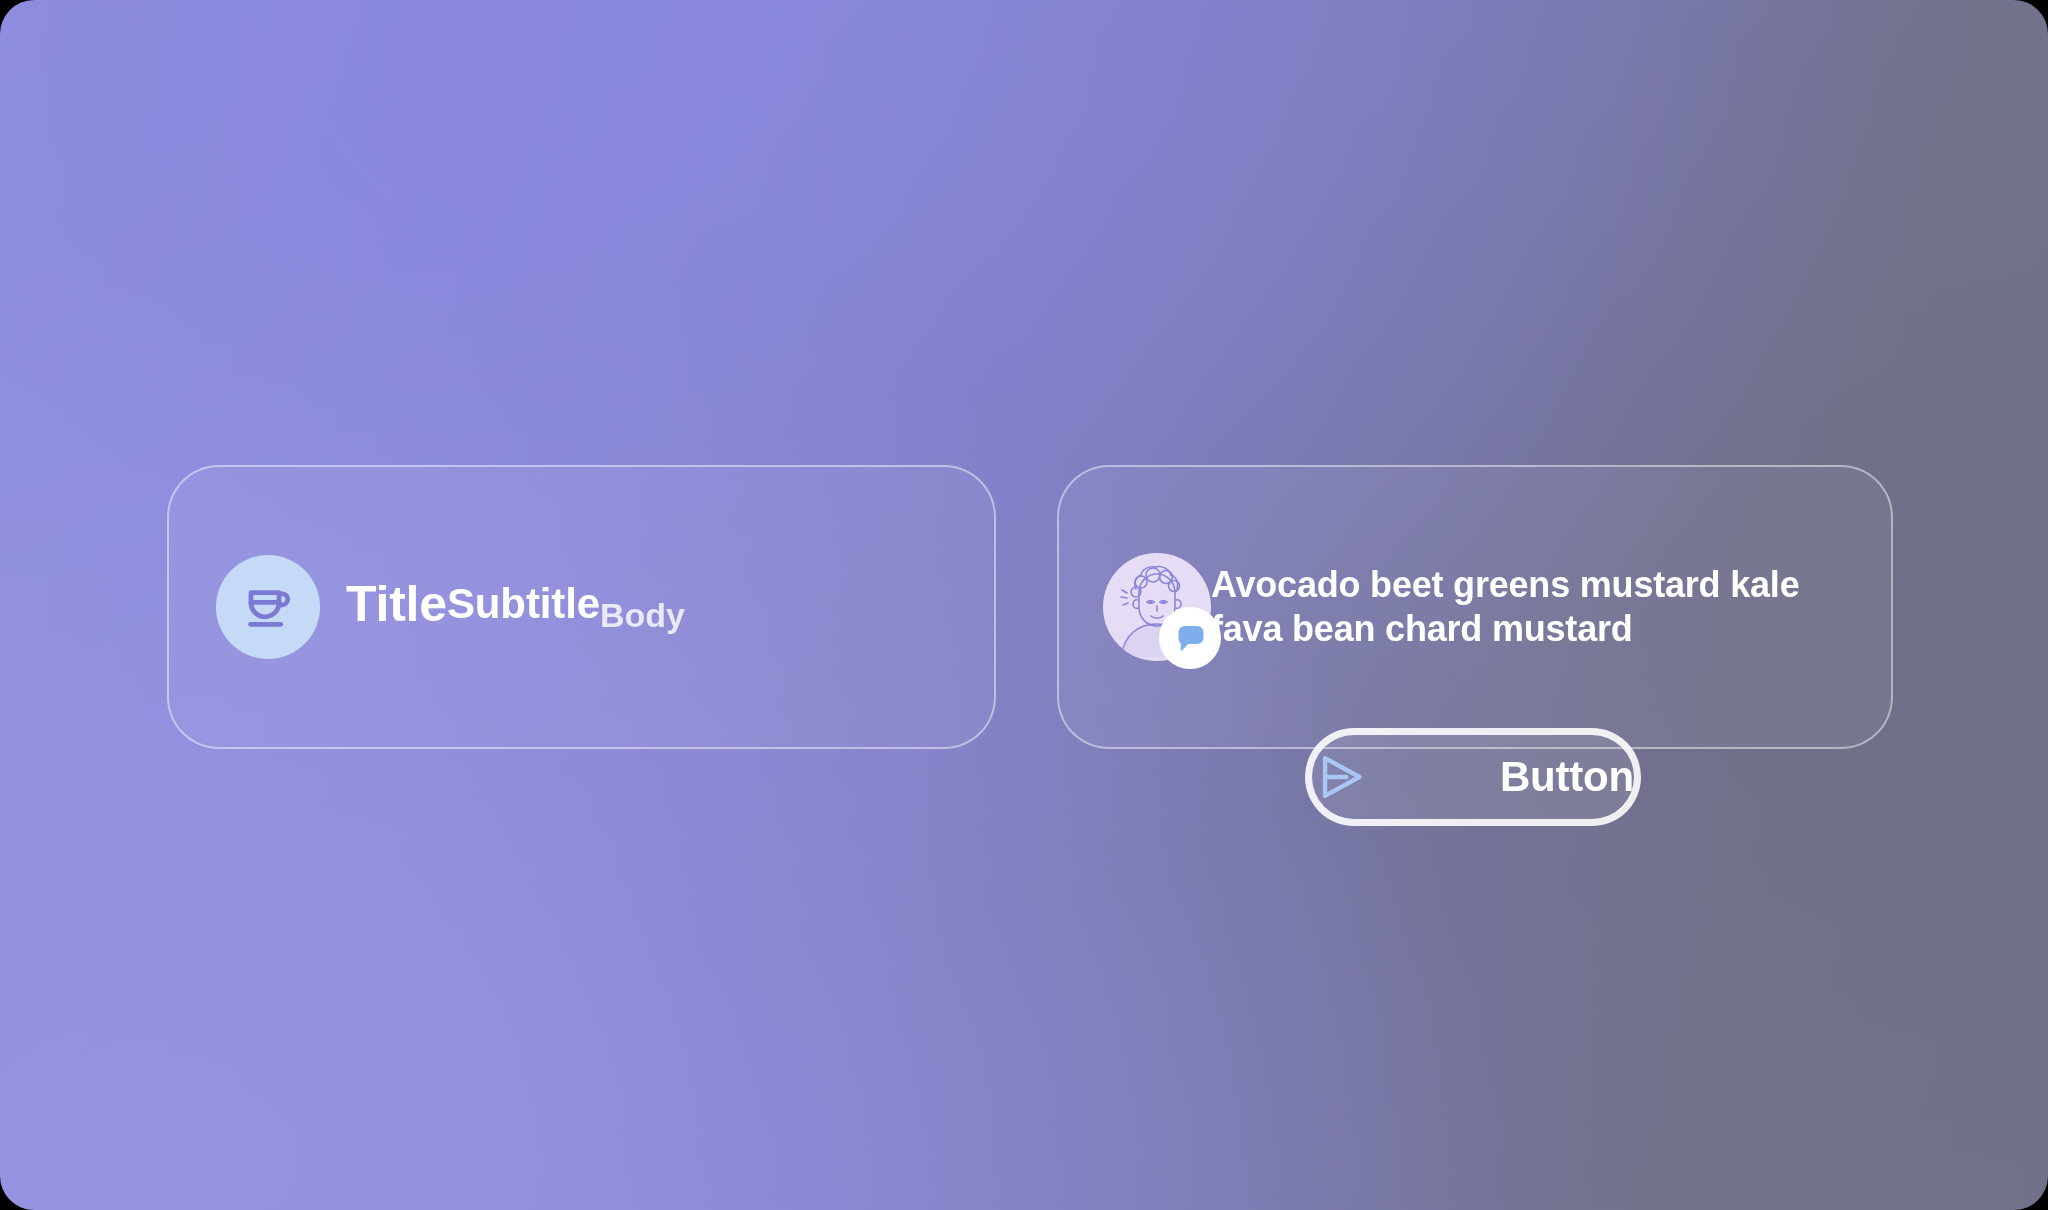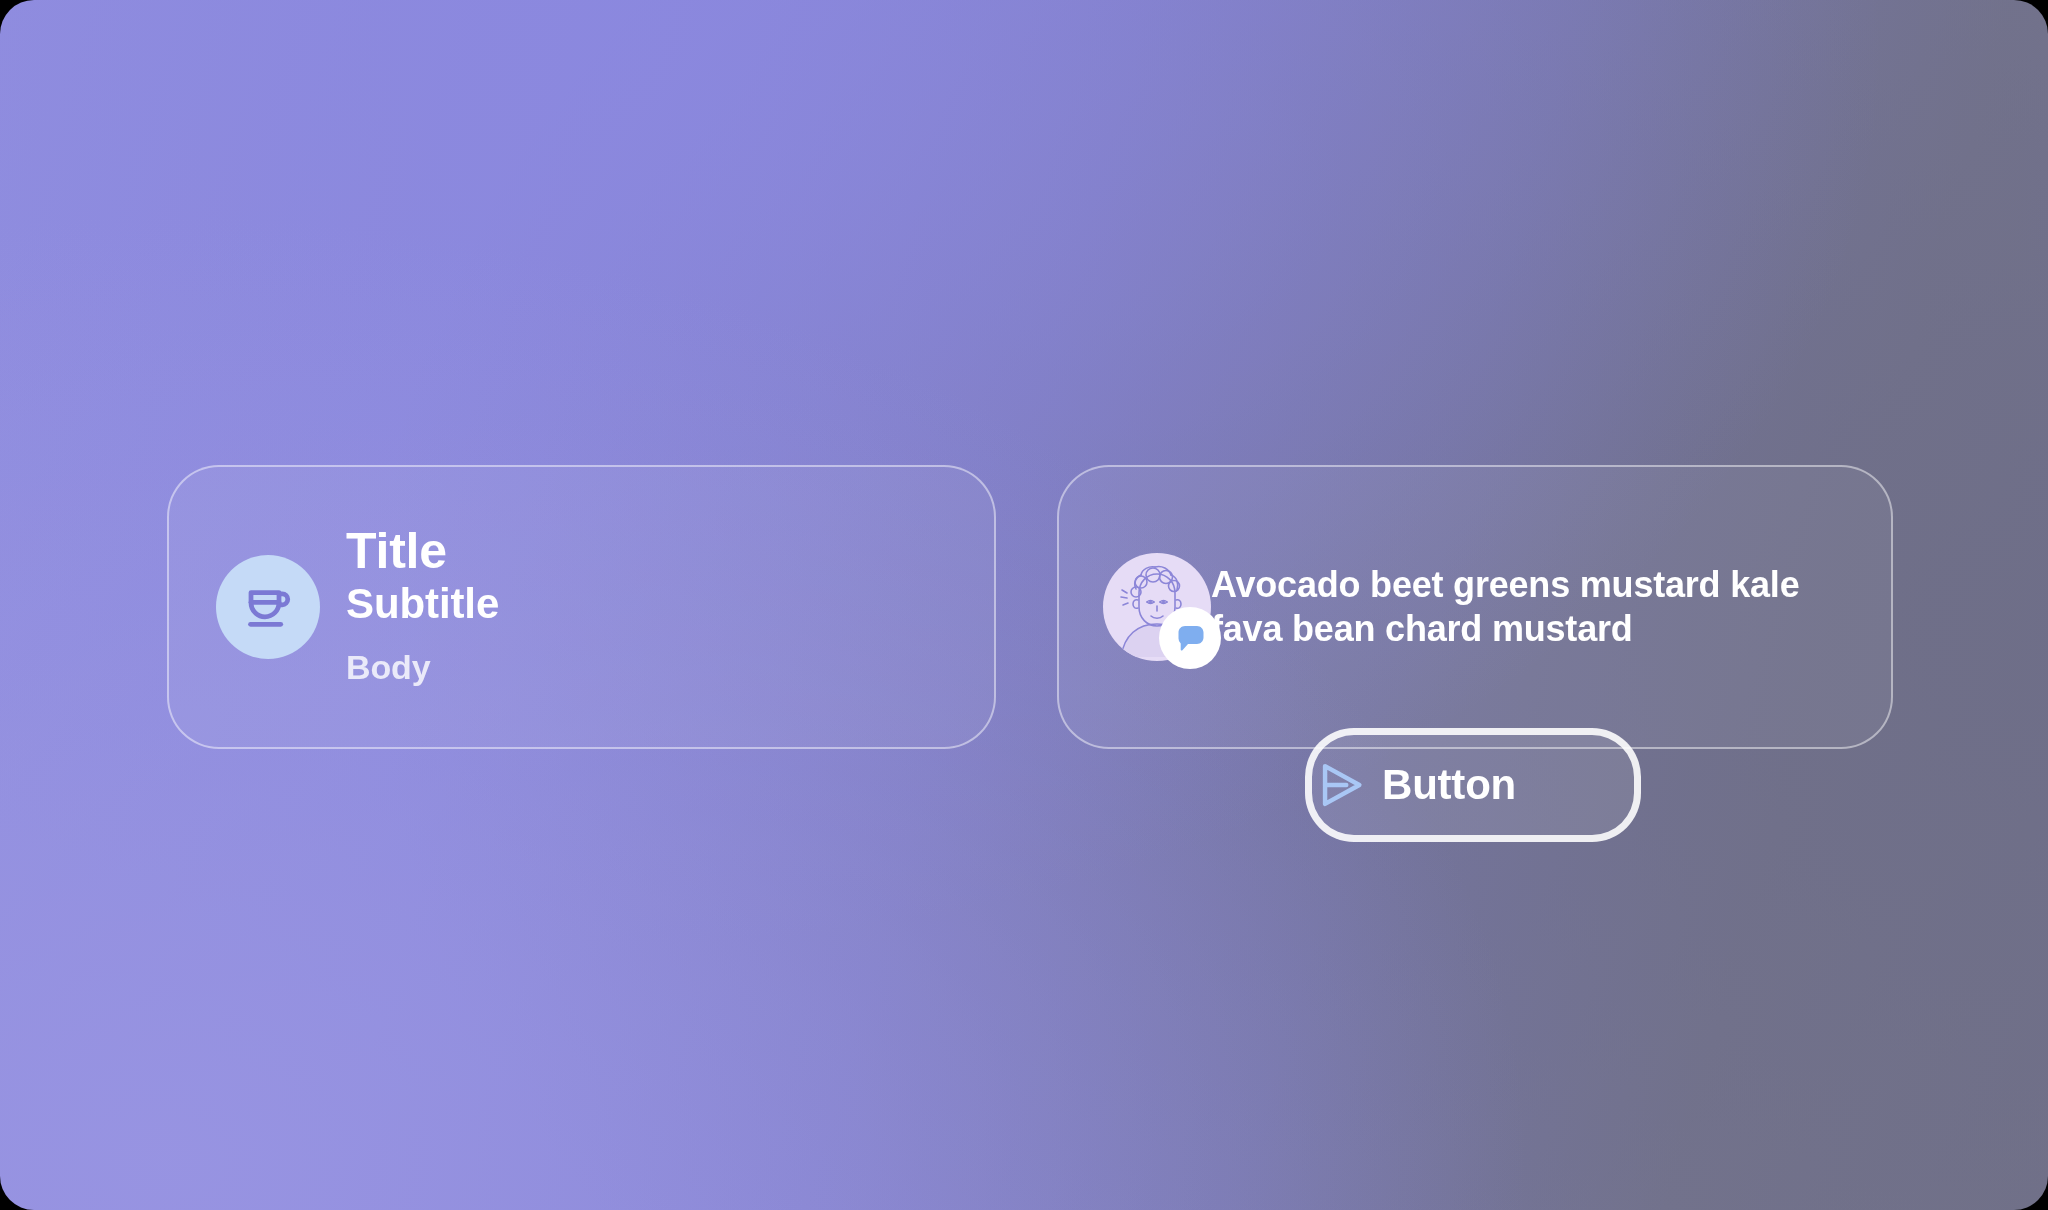--- a/index.html
+++ b/index.html
@@ -65,21 +65,21 @@
     display: flex;
     align-items: center;
     justify-content: center;
   }
   .cup-avatar svg { display: block; }
 
   
   .left-text {
     margin-left: 26px;
     display: flex;
-    flex-direction: column;
+    flex-direction: row;
     justify-content: center;
   }
   .txt-title {
     font-size: 50px;
     font-weight: 700;
     line-height: 1.06;
     color: #FFFFFF;
     letter-spacing: -0.2px;
   }
   .txt-subtitle {
@@ -136,29 +136,29 @@
     letter-spacing: -0.2px;
     max-width: 620px;
   }
 
   
   .float-button {
     position: absolute;
     left: 1305px;
     top: 728px;
     width: 336px;
-    height: 114px;
+    height: 98px;
     box-sizing: border-box;
     border-radius: 49px;
     border: 7px solid rgba(255,255,255,0.88);
     background: rgba(255,255,255,0.085);
     display: flex;
     align-items: center;
-    justify-content: flex-start;
-    gap: 14px;
+    justify-content: space-between;
+    gap: 32px;
     cursor: pointer;
   }
   .float-button svg { display: block; flex: 0 0 auto; }
   .btn-label {
     font-size: 42px;
     font-weight: 700;
     color: #FFFFFF;
     letter-spacing: -0.2px;
   }
 </style>

